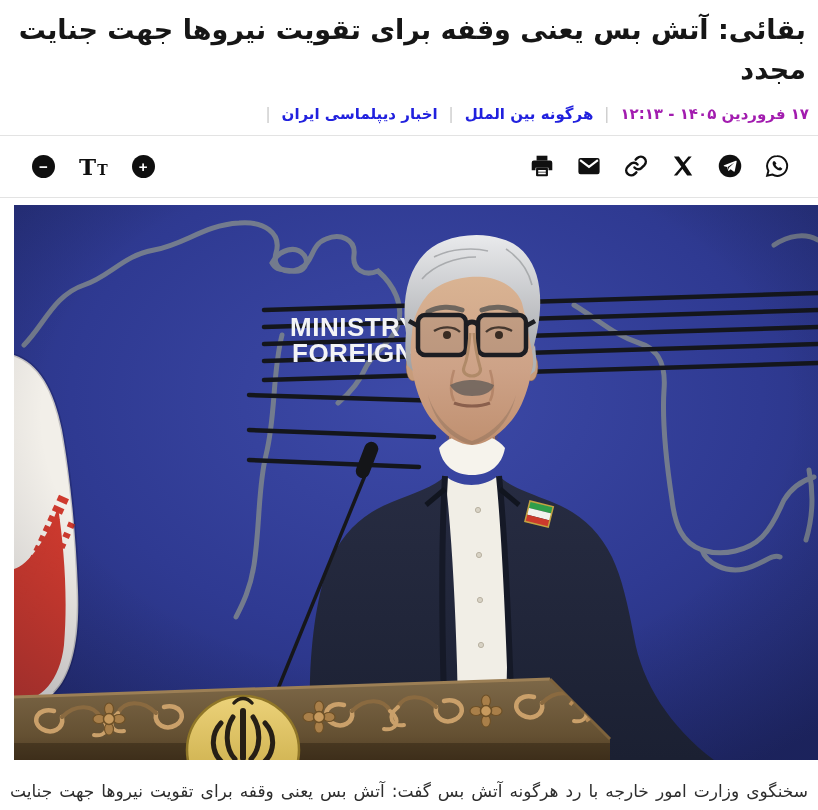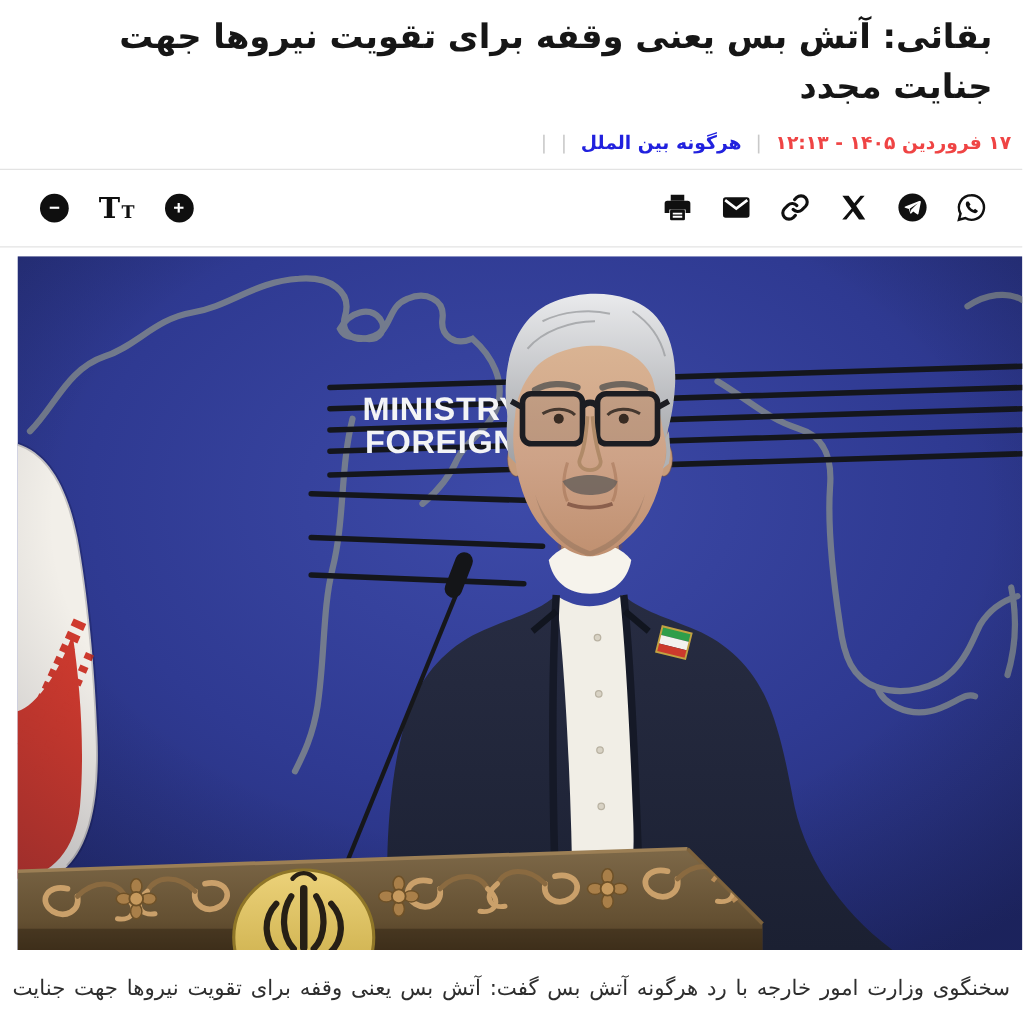--- a/index.html
+++ b/index.html
@@ -1,28 +1,28 @@
 <!DOCTYPE html>
 <html><head>
 <meta charset="utf-8">
 <style>
   html,body{margin:0;padding:0;}
   body{
     width:818px;height:810px;overflow:hidden;background:#fff;
     font-family:"DejaVu Sans","Liberation Sans",sans-serif;
   }
   .page-title{
-    direction:rtl;text-align:right;margin:0;padding:10px 24px 0 8px;
+    direction:rtl;text-align:right;margin:0;padding:10px 12px 0 8px;
     font-size:27px;line-height:1.48;font-weight:bold;color:#161616;
   }
   .meta-row{
     direction:rtl;display:flex;align-items:center;gap:11px;
     padding:15px 9px 0 0;font-size:15px;
   }
-  .meta-date{color:#ef4444;font-weight:600;}
+  .meta-date{color:#a21caf;font-weight:600;}
   .meta-sep{color:#c9c9c9;font-weight:400;}
   .cat-link{color:#2121de;font-weight:bold;text-decoration:none;cursor:pointer;}
   .toolbar{
     direction:ltr;display:flex;justify-content:space-between;align-items:center;
     height:61px;margin-top:12px;padding:0 28px 0 32px;
     border-top:1px solid #e3e3e3;border-bottom:1px solid #e3e3e3;
   }
   .tools-left{display:flex;align-items:center;gap:24px;}
   .circle-btn{
     width:23px;height:23px;border-radius:50%;background:#0f0f0f;color:#fff;
@@ -50,20 +50,21 @@
 </head>
 <body>
 
 <h1 class="page-title">بقائی: آتش بس یعنی وقفه برای تقویت نیروها جهت جنایت مجدد</h1>
 
 <div class="meta-row">
   <span class="meta-date">۱۷ فروردین ۱۴۰۵ - ۱۲:۱۳</span>
   <span class="meta-sep">|</span>
   <a class="cat-link">هرگونه بین الملل</a>
   <span class="meta-sep">|</span>
+  <a class="cat-link">اخبار دیپلماسی ایران</a>
   <span class="meta-sep">|</span>
 </div>
 
 <div class="toolbar">
   <div class="tools-left">
     <button class="circle-btn">−</button>
     <button class="tr-btn">
       <span class="tr-big">T</span>
       <span class="tr-small">T</span>
     </button>

